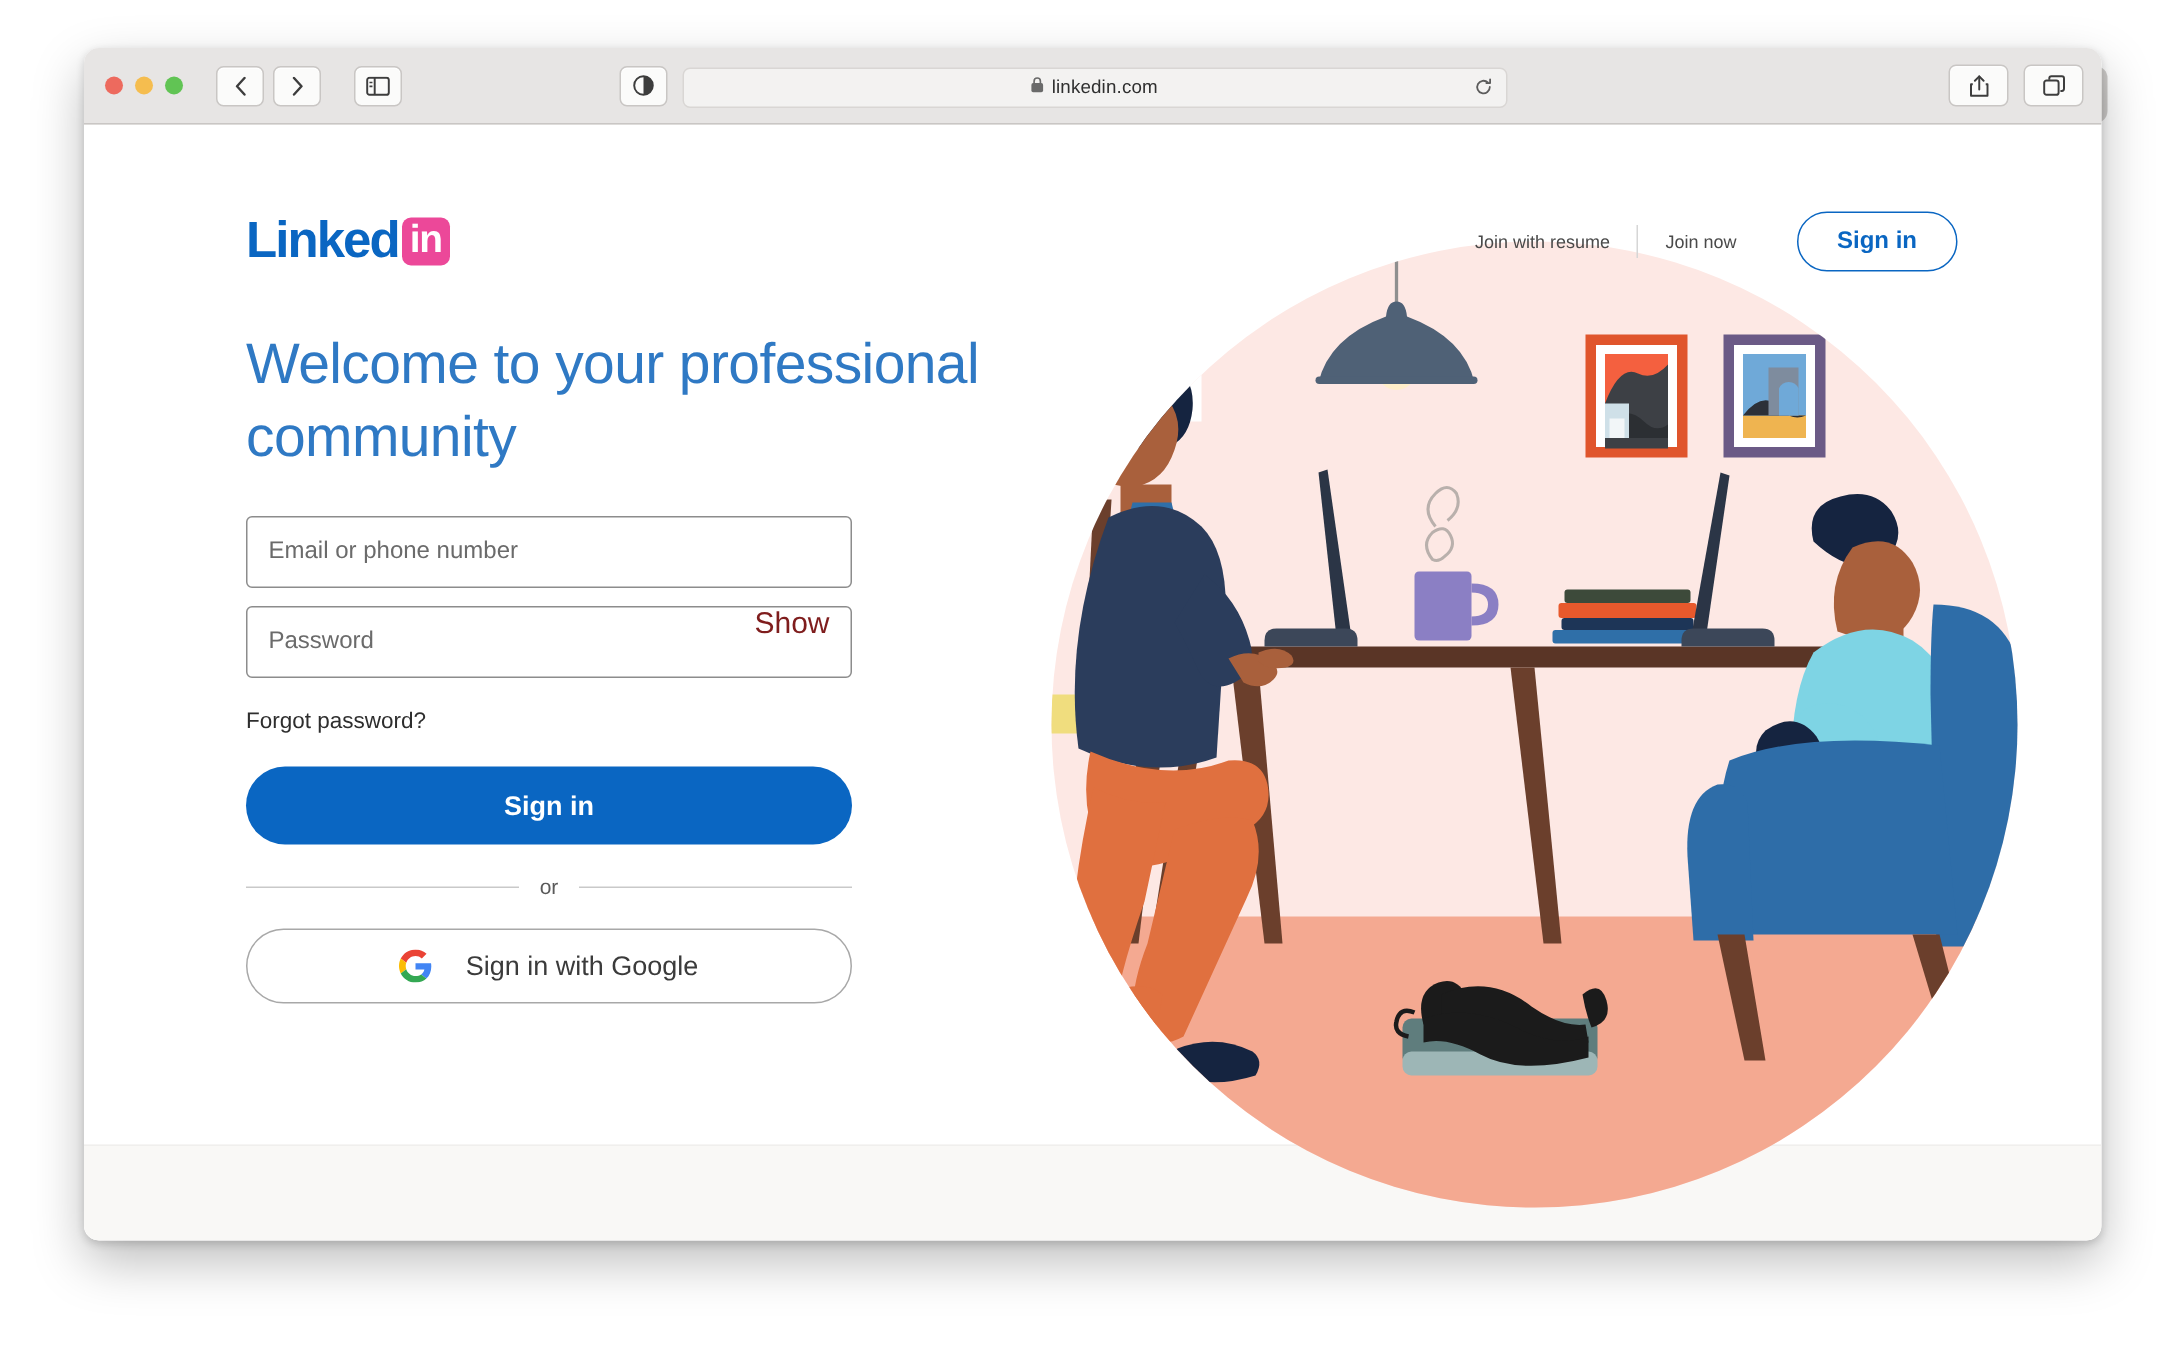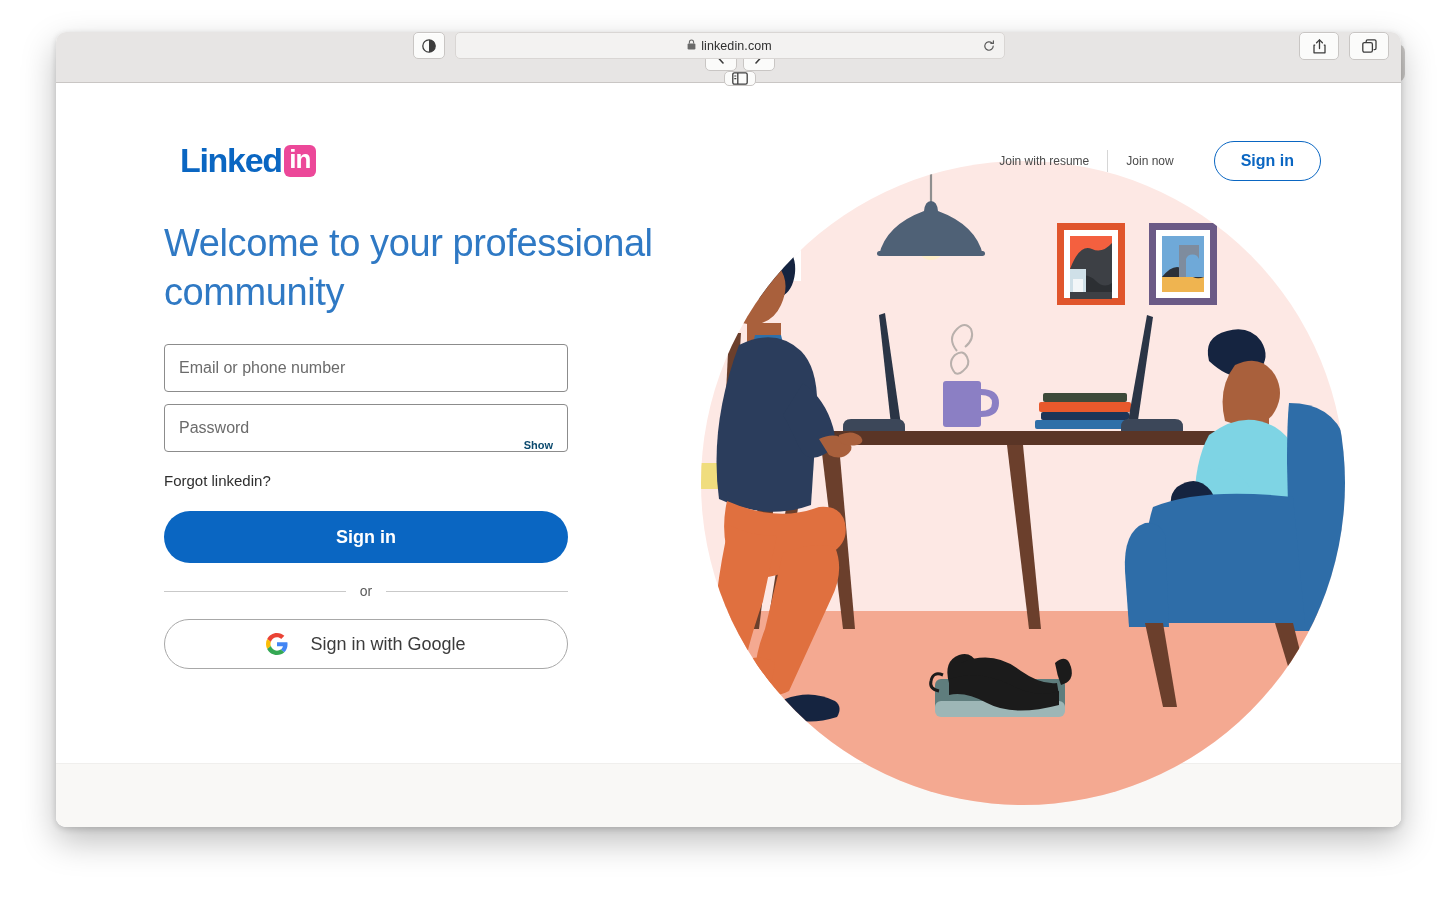--- a/index.html
+++ b/index.html
@@ -50,21 +50,20 @@
   }
 
   .toolbar {
     position: relative;
     height: 50px;
     background: #e7e5e4;
     border-bottom: 1px solid #c9c6c4;
     display: flex;
     align-items: center;
     z-index: 2;
-    flex-direction: column;
   }
 
   .traffic-lights {
     display: flex;
     gap: 8px;
     margin-left: 14px;
   }
   .tl { width: 12px; height: 12px; border-radius: 50%; }
   .tl.red { background: #ed6a5e; }
   .tl.yellow { background: #f5bd4f; }
@@ -144,21 +143,21 @@
     top: 680px;
     width: 100%;
     height: 64px;
     background: #f9f8f6;
     border-top: 1px solid #f0efed;
   }
 
   
   .site-header {
     position: absolute;
-    left: 16px; top: 0;
+    left: 0; top: 0;
     width: 100%;
     height: 78px;
     display: flex;
     align-items: center;
     z-index: 5;
   }
 
   .logo {
     position: absolute;
     left: 108px;
@@ -237,43 +236,43 @@
   }
 
   .field {
     position: relative;
     width: 404px;
     height: 48px;
     border: 1px solid #8c8c8c;
     border-radius: 4px;
     background: #ffffff;
     display: flex;
-    align-items: flex-end;
+    align-items: flex-start;
     margin-bottom: 12px;
     box-sizing: border-box;
   }
   .field input {
     border: none;
     outline: none;
     background: transparent;
     font-size: 16px;
     color: #1d1d1d;
     font-family: "Liberation Sans", sans-serif;
     padding: 0 14px;
     width: 100%;
     height: 100%;
     box-sizing: border-box;
   }
   .field input::placeholder { color: #6b6b6b; }
   .show-btn {
     position: absolute;
     right: 14px;
-    font-size: 11px;
-    font-weight: bold;
-    color: #0c4a6e;
+    font-size: 20px;
+    font-weight: normal;
+    color: #7f1d1d;
   }
 
   .forgot {
     display: inline-block;
     font-size: 15px;
     color: #2e2e2e;
     margin-top: 8px;
     margin-bottom: 22px;
   }
 
@@ -570,21 +569,21 @@
 
         <div class="field">
           <input type="text" placeholder="Email or phone number" style="">
         </div>
 
         <div class="field">
           <input type="password" placeholder="Password" style="">
           <span class="show-btn">Show</span>
         </div>
 
-        <a class="forgot">Forgot linkedin?</a>
+        <a class="forgot">Forgot password?</a>
 
         <button class="btn-signin">Sign in</button>
 
         <div class="or-row">
           <div class="or-line"></div>
           <span class="or-text">or</span>
           <div class="or-line"></div>
         </div>
 
         <button class="btn-google">

